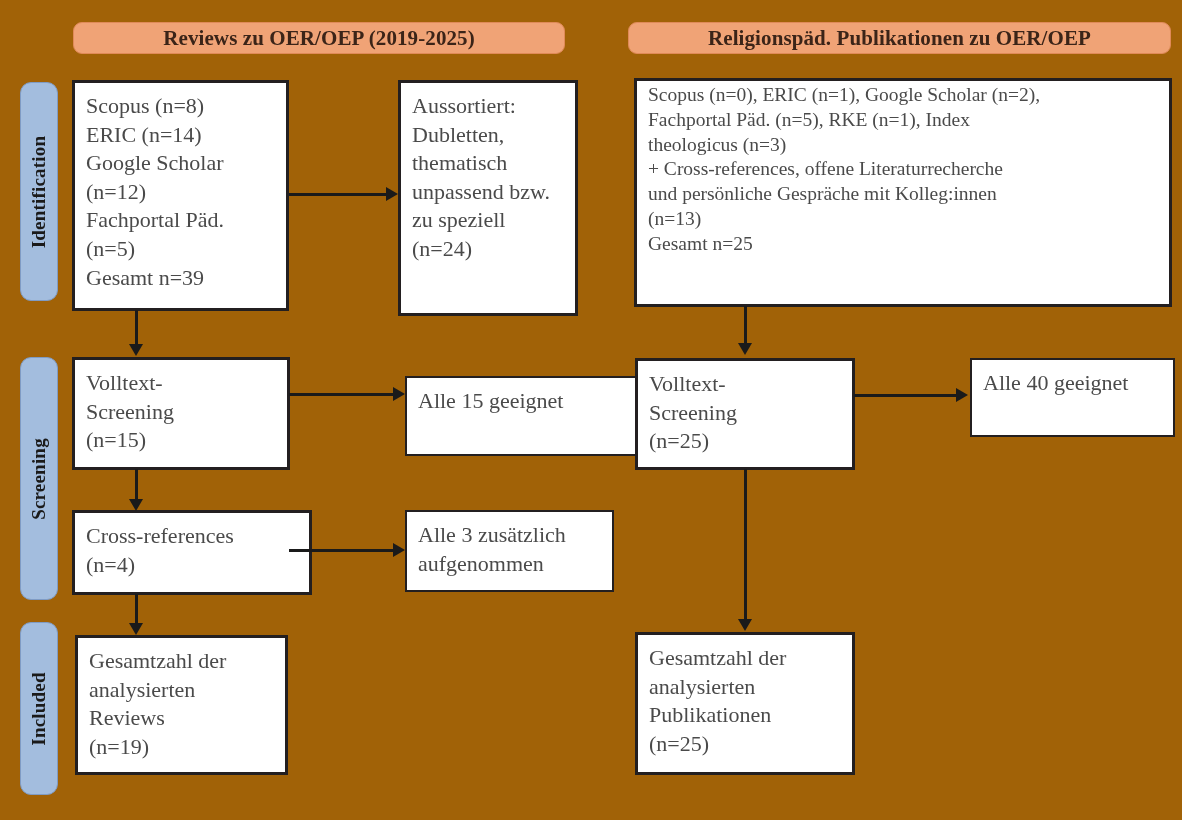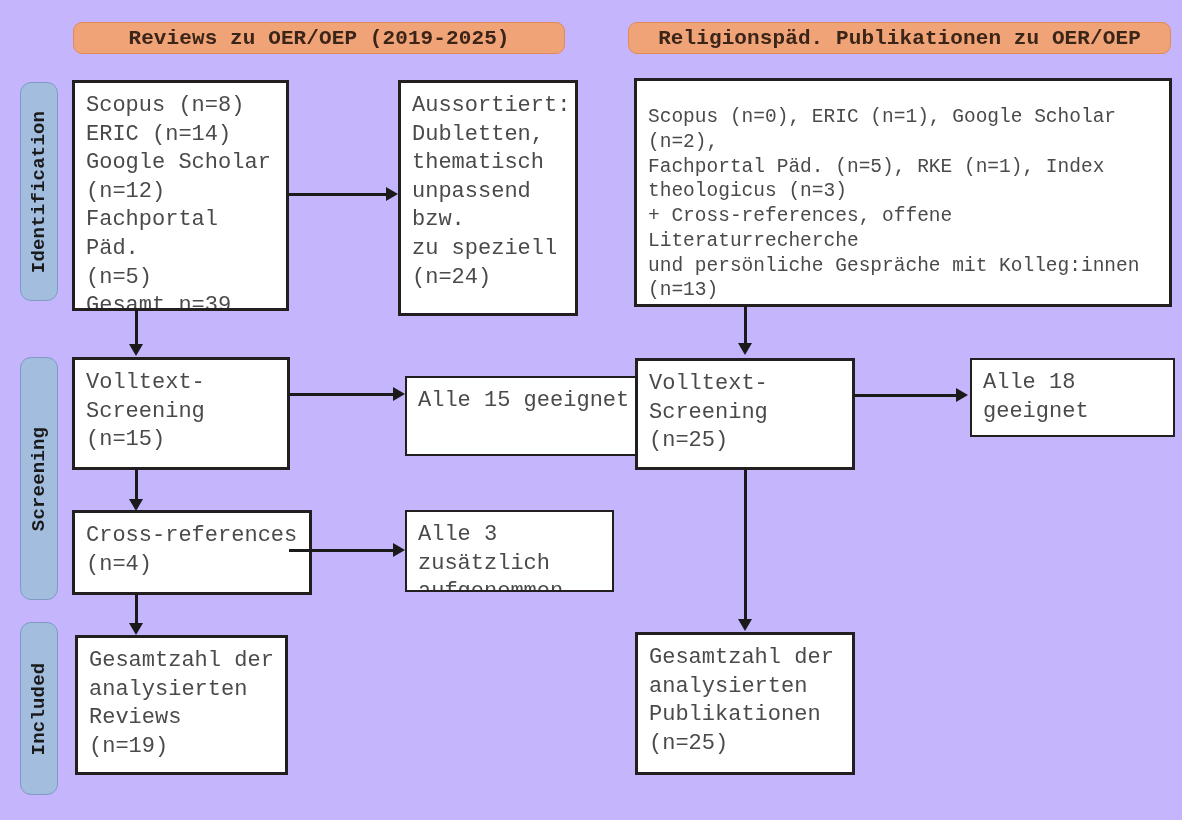--- a/index.html
+++ b/index.html
@@ -4,22 +4,22 @@
 <style>
   html, body {
     margin: 0;
     padding: 0;
     background: #ffffff;
   }
   #canvas {
     position: relative;
     width: 1182px;
     height: 820px;
-    background: #c4b5fd;
-    font-family: Liberation Mono, monospace;
+    background: #a16207;
+    font-family: Liberation Serif, serif;
     overflow: hidden;
   }
   .hdr {
     position: absolute;
     background: #F0A376;
     border: 1px solid #E08A58;
     border-radius: 9px;
     color: #3B2418;
     font-size: 21px;
     font-weight: bold;
@@ -58,21 +58,21 @@
     line-height: 1.30;
     white-space: pre-line;
     overflow: hidden;
   }
   .box.thin {
     border-width: 2.5px;
   }
   .box.dense {
     font-size: 19.5px;
     line-height: 1.27;
-    padding-top: 24px;
+    padding-top: 2px;
   }
   .conn {
     position: absolute;
     background: #1A1A1A;
   }
   .arrowhead {
     position: absolute;
     width: 0;
     height: 0;
   }
@@ -145,21 +145,21 @@
 theologicus (n=3)
 + Cross-references, offene Literaturrecherche
 und persönliche Gespräche mit Kolleg:innen
 (n=13)
 Gesamt n=25</div>
 
   <div class="box" style="left:635px; top:358px; width:220px; height:112px;">Volltext-
 Screening
 (n=25)</div>
 
-  <div class="box thin" style="left:970px; top:358px; width:205px; height:79px;">Alle 18 geeignet</div>
+  <div class="box thin" style="left:970px; top:358px; width:205px; height:79px;">Alle 40 geeignet</div>
 
   <div class="box" style="left:635px; top:632px; width:220px; height:143px;">Gesamtzahl der
 analysierten
 Publikationen
 (n=25)</div>
 
   <div class="conn" style="left:289px; top:193px; width:99px; height:3px;"></div>
   <div class="arrowhead right" style="left:386px; top:187px;"></div>
 
   <div class="conn" style="left:135px; top:310px; width:3px; height:36px;"></div>

